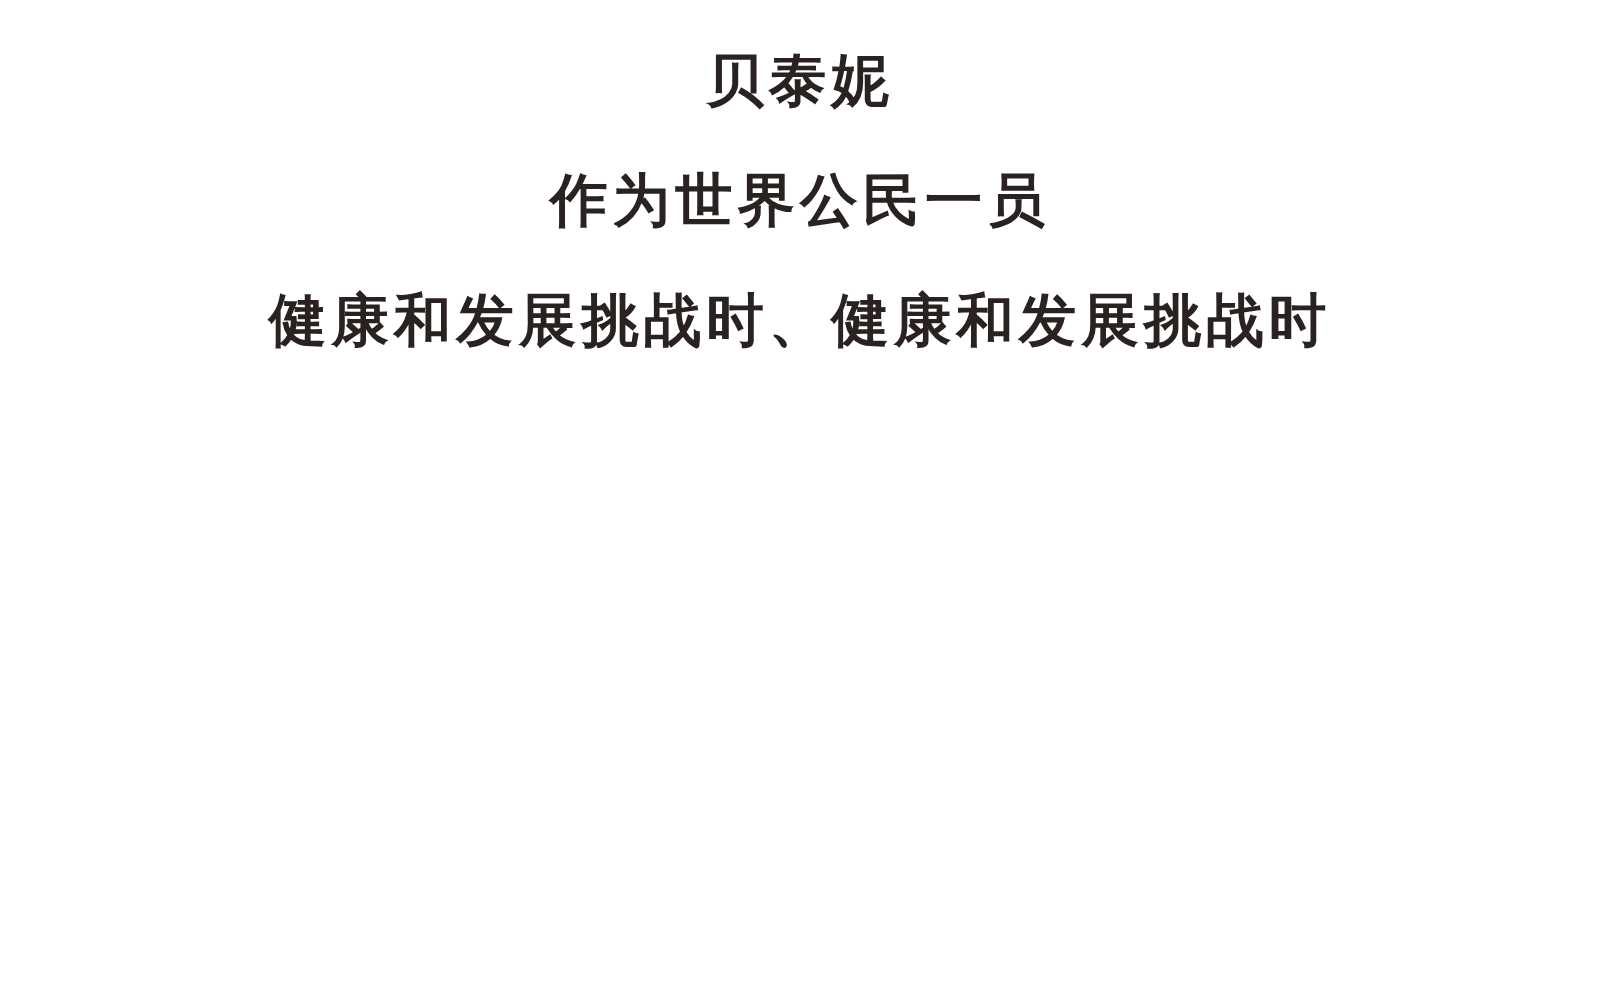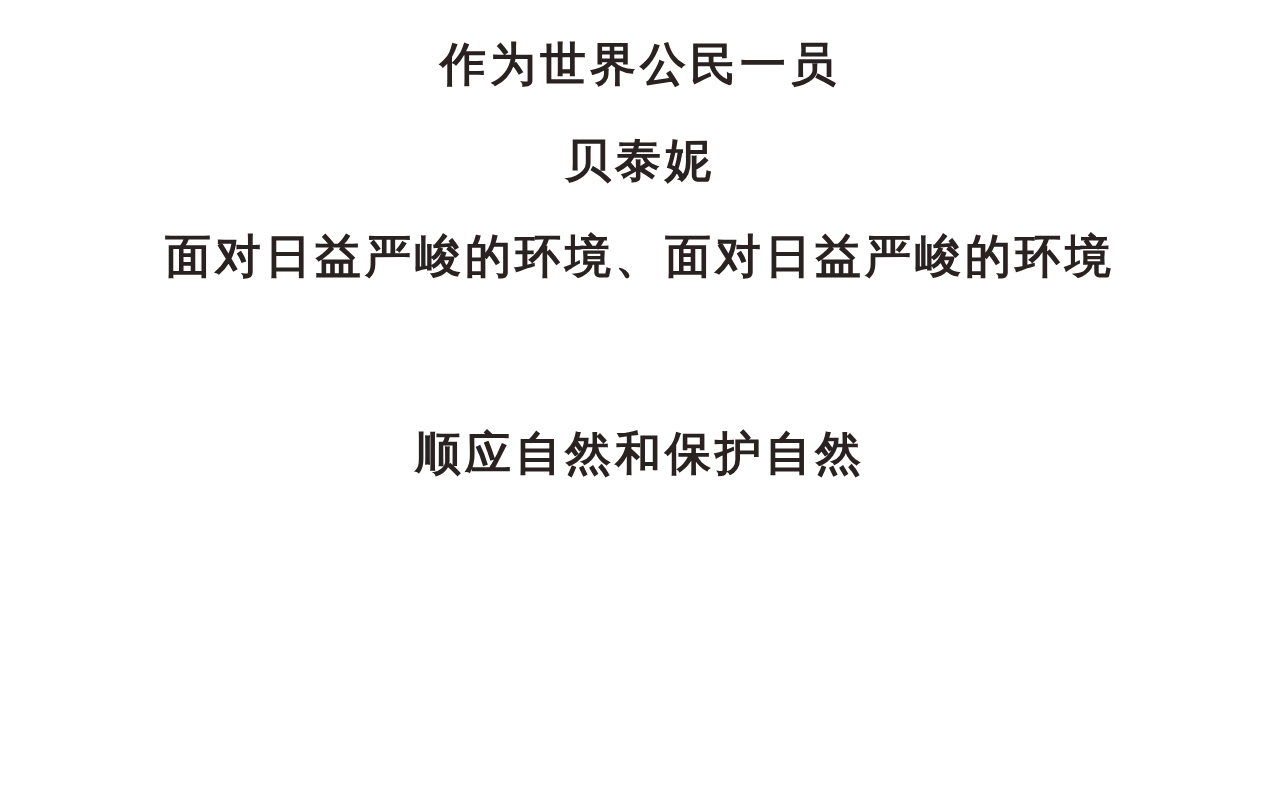--- a/index.html
+++ b/index.html
@@ -33,20 +33,19 @@
     font-size: 46px;
     letter-spacing: 4px;
     white-space: nowrap;
   }
 </style>
 </head>
 <body>
 
 <div class="page">
   <div class="stanza stanza1">
+    <div class="line">贝泰妮</div>
     <div class="line">作为世界公民一员</div>
-    <div class="line">贝泰妮</div>
-    <div class="line">面对日益严峻的环境、面对日益严峻的环境</div>
+    <div class="line">健康和发展挑战时、健康和发展挑战时</div>
   </div>
   <div class="stanza stanza2">
-    <div class="line">顺应自然和保护自然</div>
   </div>
 </div>
 
 </body></html>

